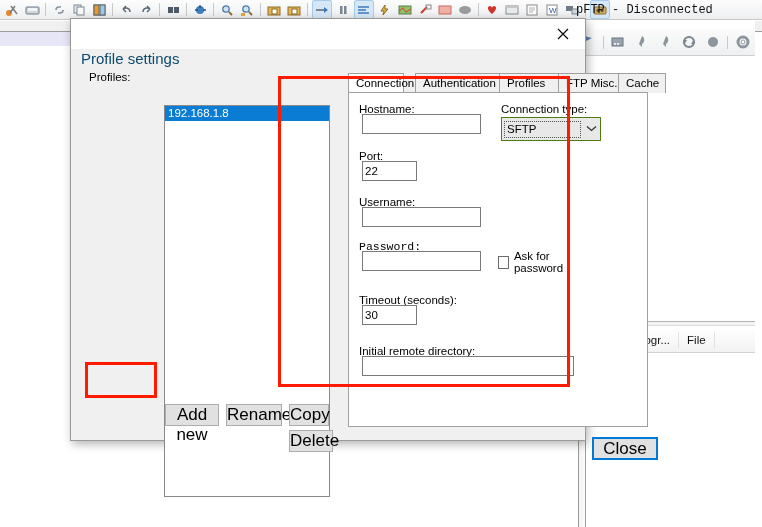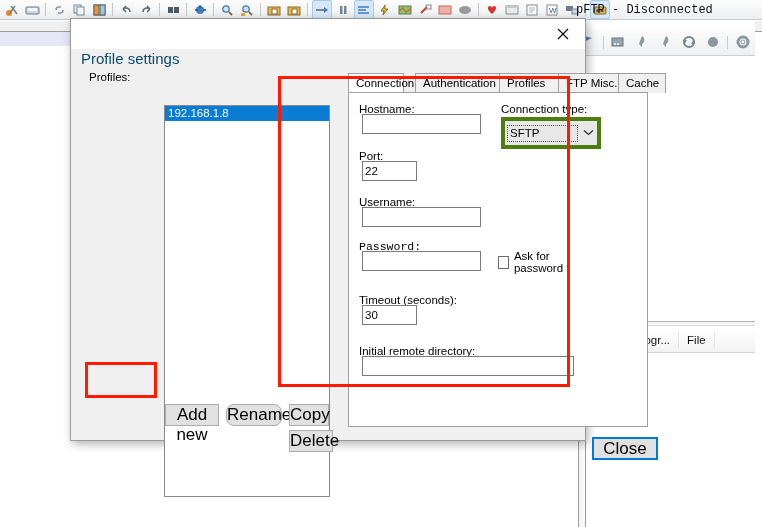--- a/index.html
+++ b/index.html
@@ -209,21 +209,21 @@
     font-size: 17px;
     color: #000;
     height: 22px;
     line-height: 20px;
     text-align: center;
     box-sizing: border-box;
     cursor: default;
   }
 
   #btn-addnew  { left: 94px;  top: 385px; width: 54px; }
-  #btn-rename  { left: 155px; top: 385px; width: 56px; border-radius: 8px; }
+  #btn-rename  { left: 155px; top: 385px; width: 56px; }
   #btn-copy    { left: 218px; top: 385px; width: 40px; }
   #btn-delete  { left: 218px; top: 411px; width: 44px; }
   #btn-close   {
     left: 521px; top: 418px; width: 66px; height: 23px;
     border: 2px solid #0078d7;
     background: #e1e1e1;
     line-height: 19px;
   }
 
   
@@ -273,23 +273,23 @@
     color: #000;
     padding: 0 2px;
     line-height: 18px;
     height: 20px;
     overflow: hidden;
   }
 
   #combo-type {
     position: absolute;
     left: 430px; top: 98px;
-    width: 100px; height: 32px;
+    width: 100px; height: 24px;
     background: #e8e8e8;
-    border: 4px solid #4d7c0f;
+    border: 1px solid #4d7c0f;
     box-sizing: border-box;
     display: flex;
     align-items: center;
     cursor: default;
   }
   #combo-type-val {
     flex: 1;
     margin: 1px 2px 1px 2px;
     height: 15px;
     line-height: 15px;

